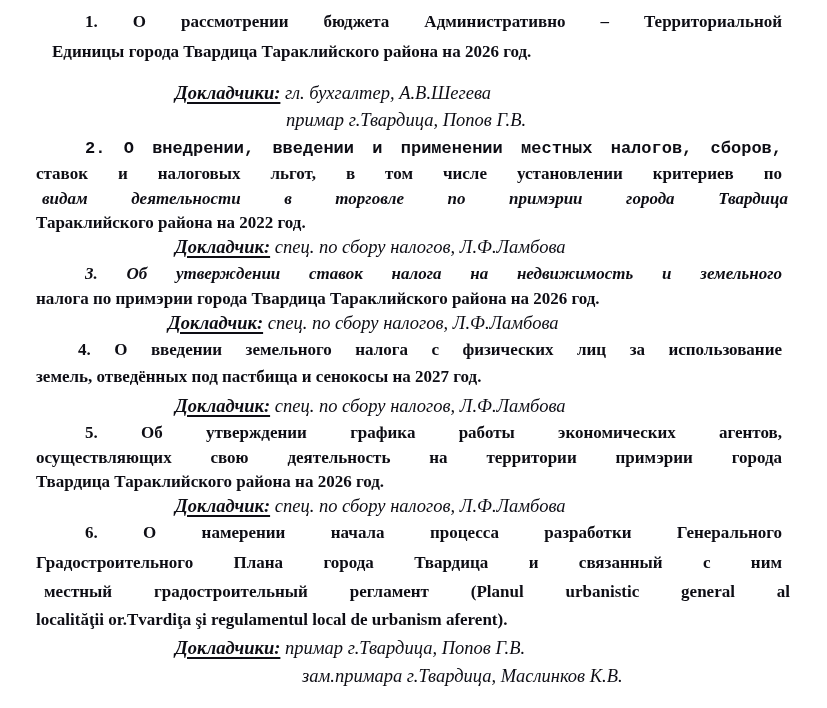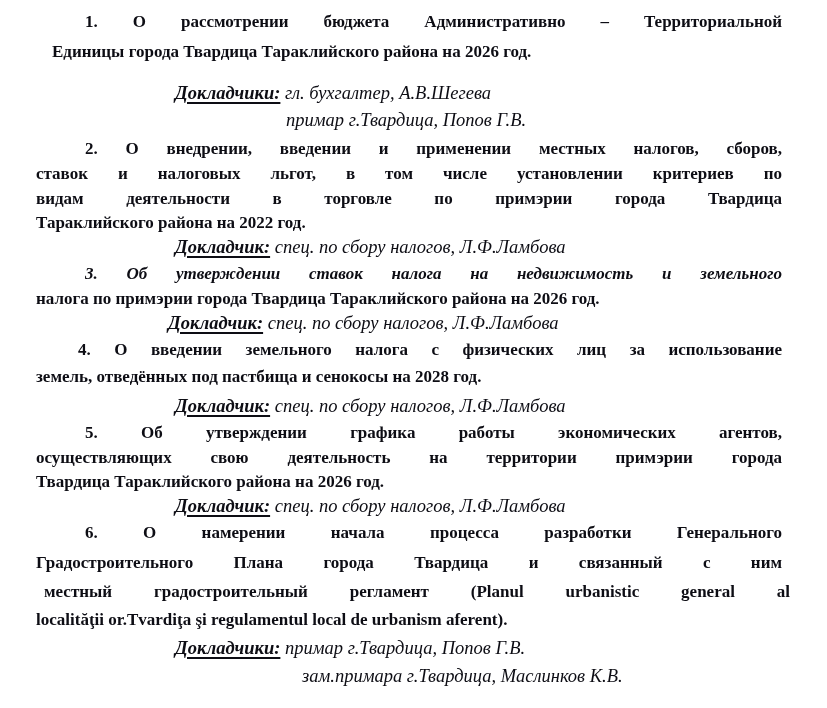--- a/index.html
+++ b/index.html
@@ -22,42 +22,42 @@
   <div class="rep" style="left:175px; top:82px;">
     <span class="rep-label">Докладчики:</span>
     <span class="rep-text">гл. бухгалтер, А.В.Шегева</span>
   </div>
   <div class="rep" style="left:286px; top:109px;">
     <span class="rep-text">примар г.Твардица, Попов Г.В.</span>
   </div>
 </div>
 
 <div class="agenda-item">
-  <div class="line just" style="left:85px; top:138px; width:697px;">2. О   внедрении, введении и применении   местных налогов, сборов,</div>
+  <div class="line just" style="left:85px; top:138px; width:697px;font-family:Liberation Mono, monospace;">2. О   внедрении, введении и применении   местных налогов, сборов,</div>
   <div class="line just" style="left:36px; top:163px; width:746px;">ставок и налоговых льгот,   в   том  числе установлении  критериев  по</div>
-  <div class="line just" style="left:36px; top:188px; width:746px;">видам  деятельности  в  торговле     по     примэрии  города  Твардица</div>
+  <div class="line just" style="left:42px; top:188px; width:746px;font-style:italic;">видам  деятельности  в  торговле     по     примэрии  города  Твардица</div>
   <div class="line" style="left:36px; top:212px;">Тараклийского района на 2022 год.</div>
   <div class="rep" style="left:175px; top:236px;">
     <span class="rep-label">Докладчик:</span>
     <span class="rep-text">спец. по сбору налогов, Л.Ф.Ламбова</span>
   </div>
 </div>
 
 <div class="agenda-item">
   <div class="line just" style="left:85px; top:263px; width:697px;font-style:italic;">3. Об утверждении ставок налога на недвижимость и земельного</div>
   <div class="line" style="left:36px; top:288px;">налога по примэрии города Твардица Тараклийского района на 2026 год.</div>
   <div class="rep" style="left:168px; top:312px;">
     <span class="rep-label">Докладчик:</span>
     <span class="rep-text">спец. по сбору налогов, Л.Ф.Ламбова</span>
   </div>
 </div>
 
 <div class="agenda-item">
   <div class="line just" style="left:78px; top:339px; width:704px;">4. О введении земельного налога с физических лиц за использование</div>
-  <div class="line" style="left:36px; top:366px;">земель, отведённых под пастбища и сенокосы на 2028 год.</div>
+  <div class="line" style="left:36px; top:366px;">земель, отведённых под пастбища и сенокосы на 2027 год.</div>
   <div class="rep" style="left:175px; top:395px;">
     <span class="rep-label">Докладчик:</span>
     <span class="rep-text">спец. по сбору налогов, Л.Ф.Ламбова</span>
   </div>
 </div>
 
 <div class="agenda-item">
   <div class="line just" style="left:85px; top:422px; width:697px;">5. Об   утверждении   графика работы   экономических   агентов,</div>
   <div class="line just" style="left:36px; top:447px; width:746px;">осуществляющих свою деятельность   на   территории  примэрии города</div>
   <div class="line" style="left:36px; top:471px;">Твардица Тараклийского района на 2026 год.</div>

